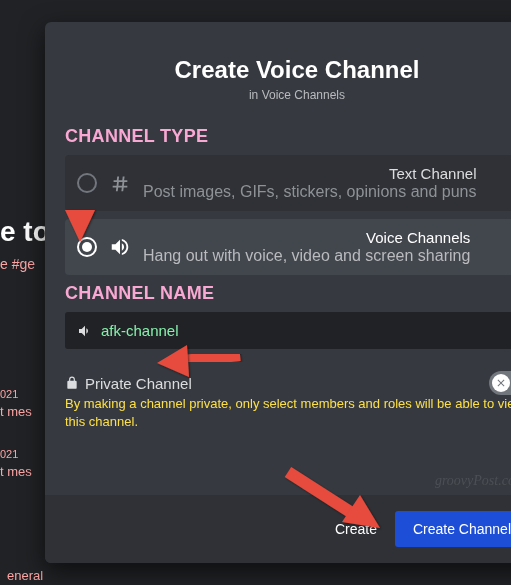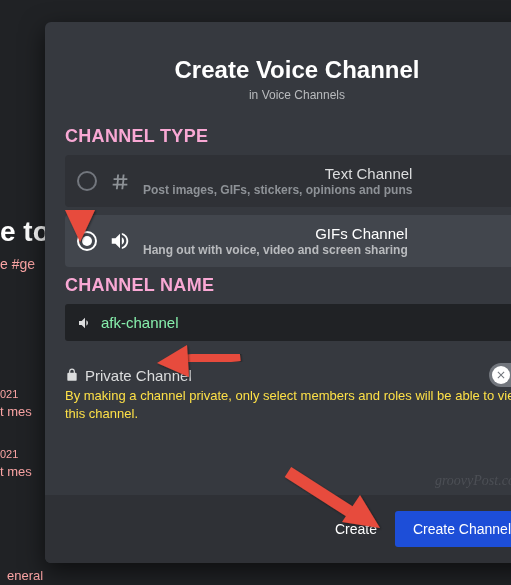--- a/index.html
+++ b/index.html
@@ -112,23 +112,22 @@
   }
   .type-option.selected .type-icon { color: #ffffff; }
   .type-text .title {
     color: #dcddde;
     font-size: 15px;
     font-weight: 500;
   }
   .type-option.selected .type-text .title { color: #ffffff; }
   .type-text .desc {
     color: #8e9297;
-    font-size: 12px;
+    font-size: 16px;
     margin-top: 1px;
-    font-weight: bold;
   }
   .type-option.selected .type-text .desc { color: #b9bbbe; }
   .name-section { margin-top: 0; }
   .name-input-wrap {
     background: #202225;
     border-radius: 3px;
     padding: 10px 12px;
     display: flex;
     align-items: center;
     gap: 8px;
@@ -281,21 +280,21 @@
     <div class="type-option selected">
       <div class="radio">
           <div class="dot"></div>
         </div>
       <div class="type-icon">
         <svg width="22" height="22" viewBox="0 0 24 24">
             <path fill="currentColor" d="M3 9v6h4l5 5V4L7 9H3zm13.5 3a4.5 4.5 0 0 0-2.5-4v8a4.5 4.5 0 0 0 2.5-4zM14 3.23v2.06c2.89.86 5 3.54 5 6.71s-2.11 5.85-5 6.71v2.06c4.01-.91 7-4.49 7-8.77s-2.99-7.86-7-8.77z"></path>
           </svg>
       </div>
       <div class="type-text">
-        <div class="title">GIFs Channel</div>
+        <div class="title">Voice Channels</div>
         <div class="desc">Hang out with voice, video and screen sharing</div>
       </div>
     </div>
 
     <div class="name-section">
       <div class="section-label">CHANNEL NAME</div>
       <div class="name-input-wrap">
         <span class="icon">
           <svg width="16" height="16" viewBox="0 0 24 24">
               <path fill="currentColor" d="M3 9v6h4l5 5V4L7 9H3zm13.5 3a4.5 4.5 0 0 0-2.5-4v8a4.5 4.5 0 0 0 2.5-4z"></path>

